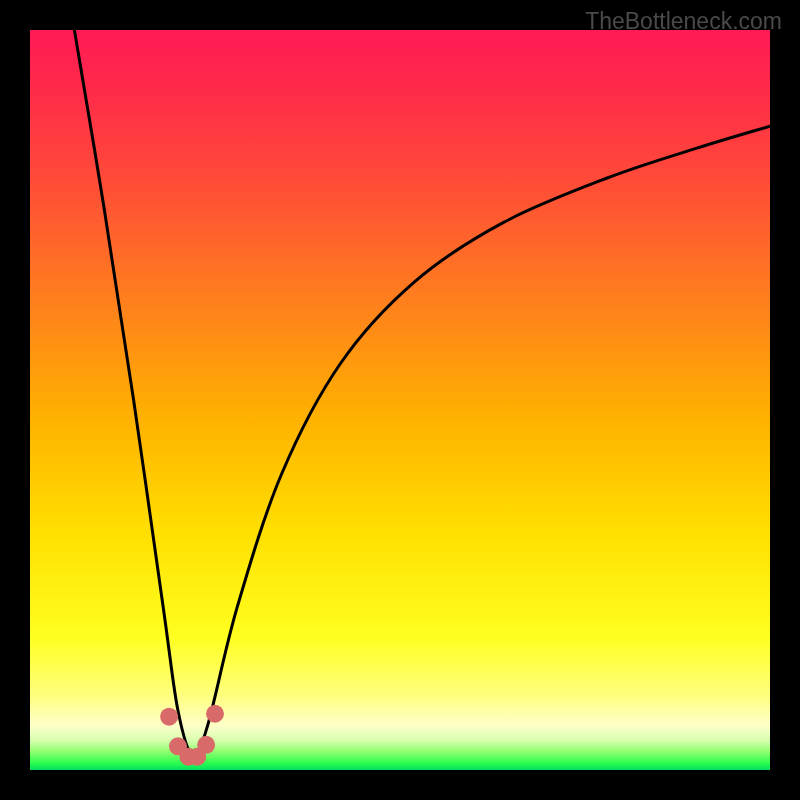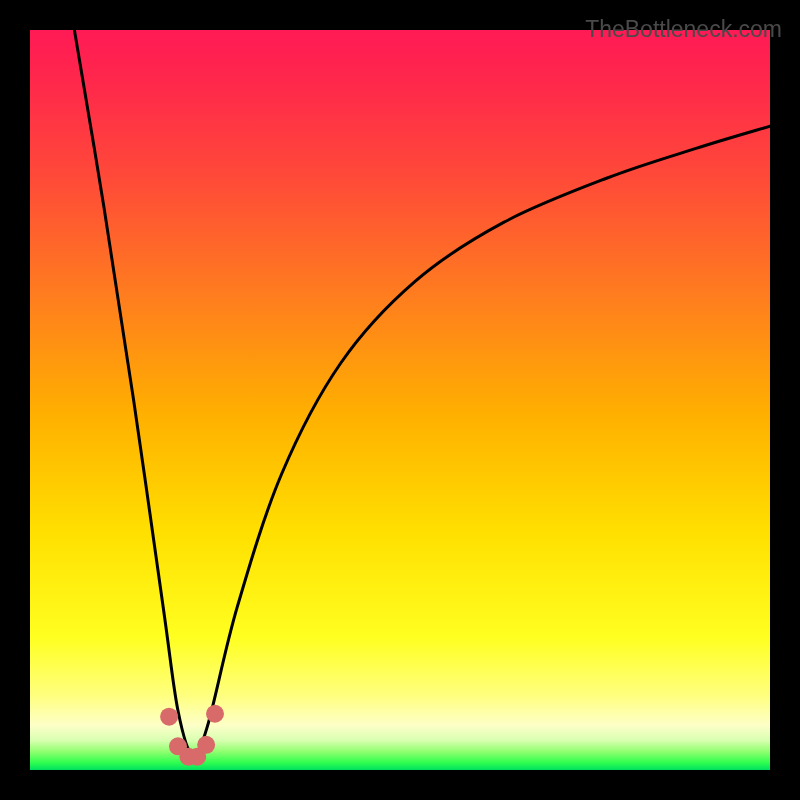--- a/index.html
+++ b/index.html
@@ -40,21 +40,21 @@
     );
   }
   svg.plot {
     position: absolute;
     inset: 0;
     width: 740px;
     height: 740px;
   }
   .watermark {
     position: absolute;
-    top: 16px;
+    top: 8px;
     right: 18px;
     color: #4a4a4a;
     font-size: 23px;
     letter-spacing: 0px;
     font-weight: 500;
     user-select: none;
   }
 </style>
 </head>
 <body>

